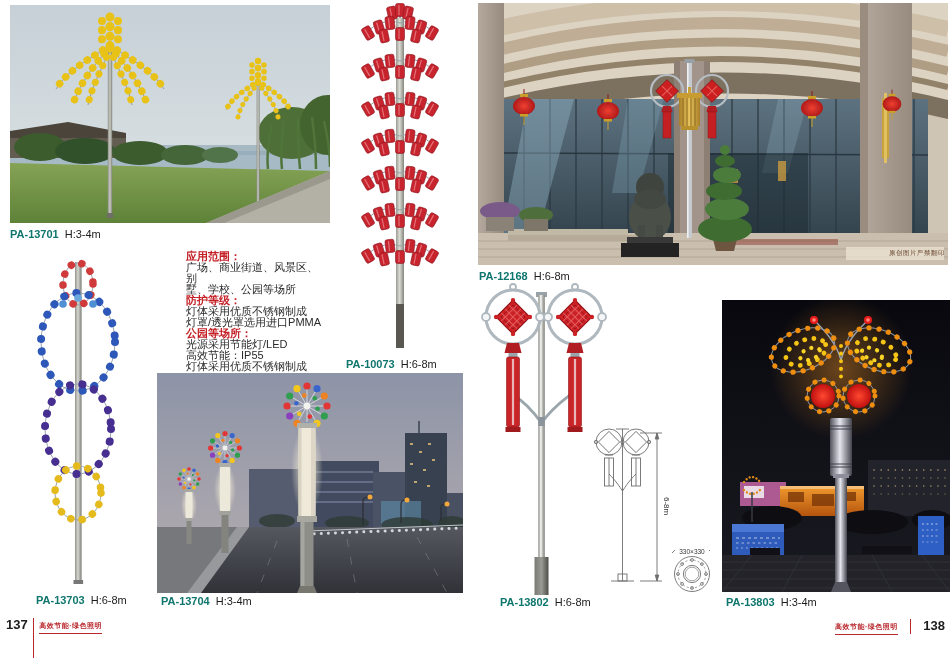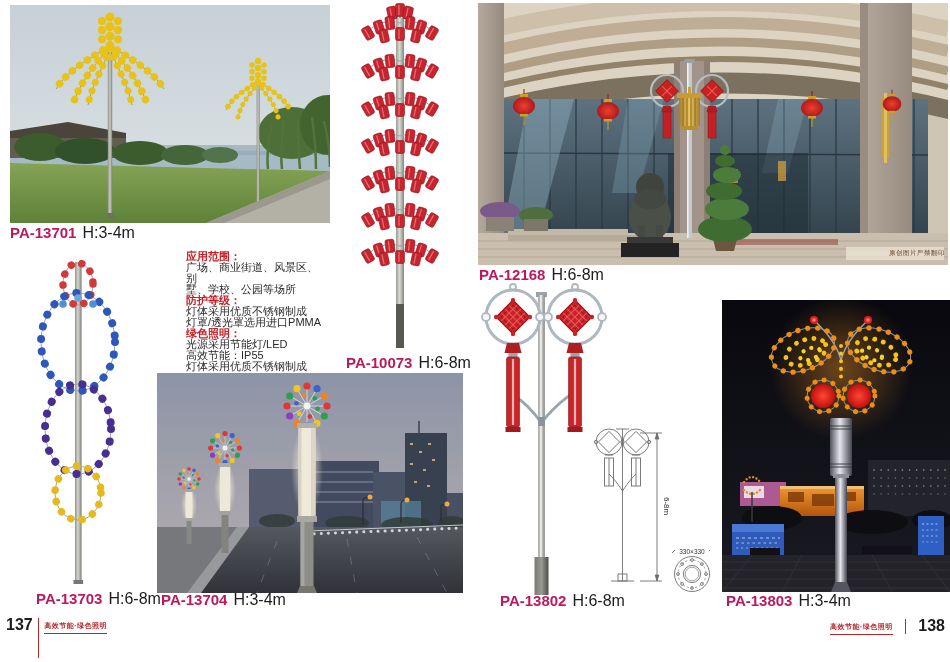--- a/index.html
+++ b/index.html
@@ -1,28 +1,28 @@
 <!DOCTYPE html>
 <html><head>
 <meta charset="utf-8">
 <title>catalog</title>
 <style>
 *{margin:0;padding:0;box-sizing:border-box}
 html,body{width:950px;height:662px}
 body{position:relative;background:#fff;font-family:"Liberation Sans",sans-serif;overflow:hidden}
 .ph{position:absolute;overflow:hidden}
 .plabel{position:absolute;white-space:nowrap;line-height:16px}
-.plabel .code{color:#be185d;font-weight:bold;font-size:15px}
-.plabel .ht{color:#1c1c1c;font-size:16px;margin-left:6px}
+.plabel .code{color:#0f766e;font-weight:bold;font-size:11px}
+.plabel .ht{color:#1c1c1c;font-size:11px;margin-left:6px}
 .info{position:absolute;left:186px;top:251px;width:142px;font-size:11px;line-height:11px;color:#2a2a2a}
 .info .hd{color:#c42127;font-weight:bold}
 .watermark{position:absolute;left:853px;top:249px;width:92px;text-align:right;font-size:6.5px;color:#6a4530;letter-spacing:.5px}
 .footL{position:absolute;left:6px;top:618px;display:flex;align-items:flex-start;gap:5px}
 .footR{position:absolute;right:5px;top:619px;display:flex;align-items:flex-start;gap:12px}
-.pnum{font-size:16px;font-weight:bold;color:#1c1c1c;line-height:14px}
+.pnum{font-size:13px;font-weight:bold;color:#1c1c1c;line-height:14px}
 .vlineL{width:1.5px;height:40px;background:#b8272c}
 .vlineR{width:1.5px;height:15px;background:#b8272c}
 .slogan{font-size:7px;font-weight:bold;color:#b8272c;border-bottom:1px solid #b8272c;padding-bottom:1.5px;margin-top:3px;letter-spacing:.5px}
 svg{display:block}
 svg text{font-family:"Liberation Sans",sans-serif}
 </style>
 </head>
 <body>
 
 <div id="page">
@@ -111,21 +111,21 @@
     <span class="code">PA-13701</span><span class="ht">H:3-4m</span>
   </div>
 
   <div class="info">
     <div class="hd">应用范围：</div>
     <div>广场、商业街道、风景区、别</div>
     <div>墅、学校、公园等场所</div>
     <div class="hd">防护等级：</div>
     <div>灯体采用优质不锈钢制成</div>
     <div>灯罩/透光罩选用进口PMMA</div>
-    <div class="hd">绿色照明：</div>
+    <div class="hd">公园等场所：</div>
     <div>光源采用节能灯/LED</div>
     <div>高效节能：IP55</div>
     <div>灯体采用优质不锈钢制成</div>
   </div>
 
   <div class="ph" style="left:330px;top:0;width:140px;height:348px">
     <svg width="140" height="348" viewBox="0 0 140 348">
       <defs>
         <linearGradient id="p2" x1="0" y1="0" x2="1" y2="0">
             <stop offset="0" stop-color="#9a9b93"></stop>

